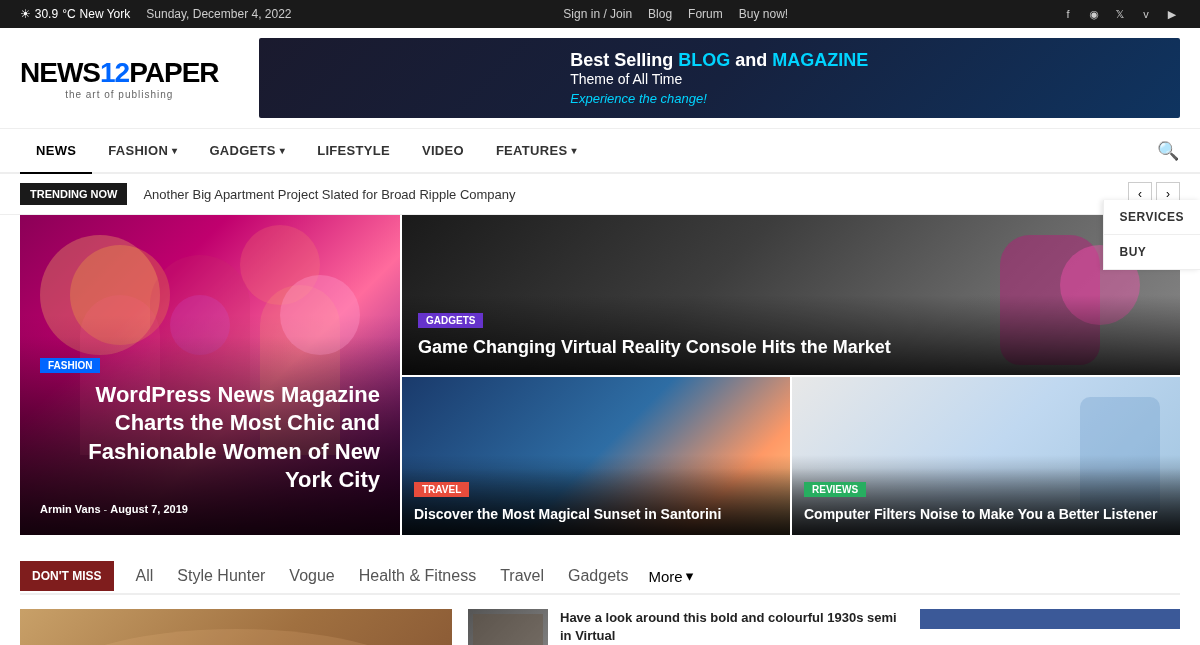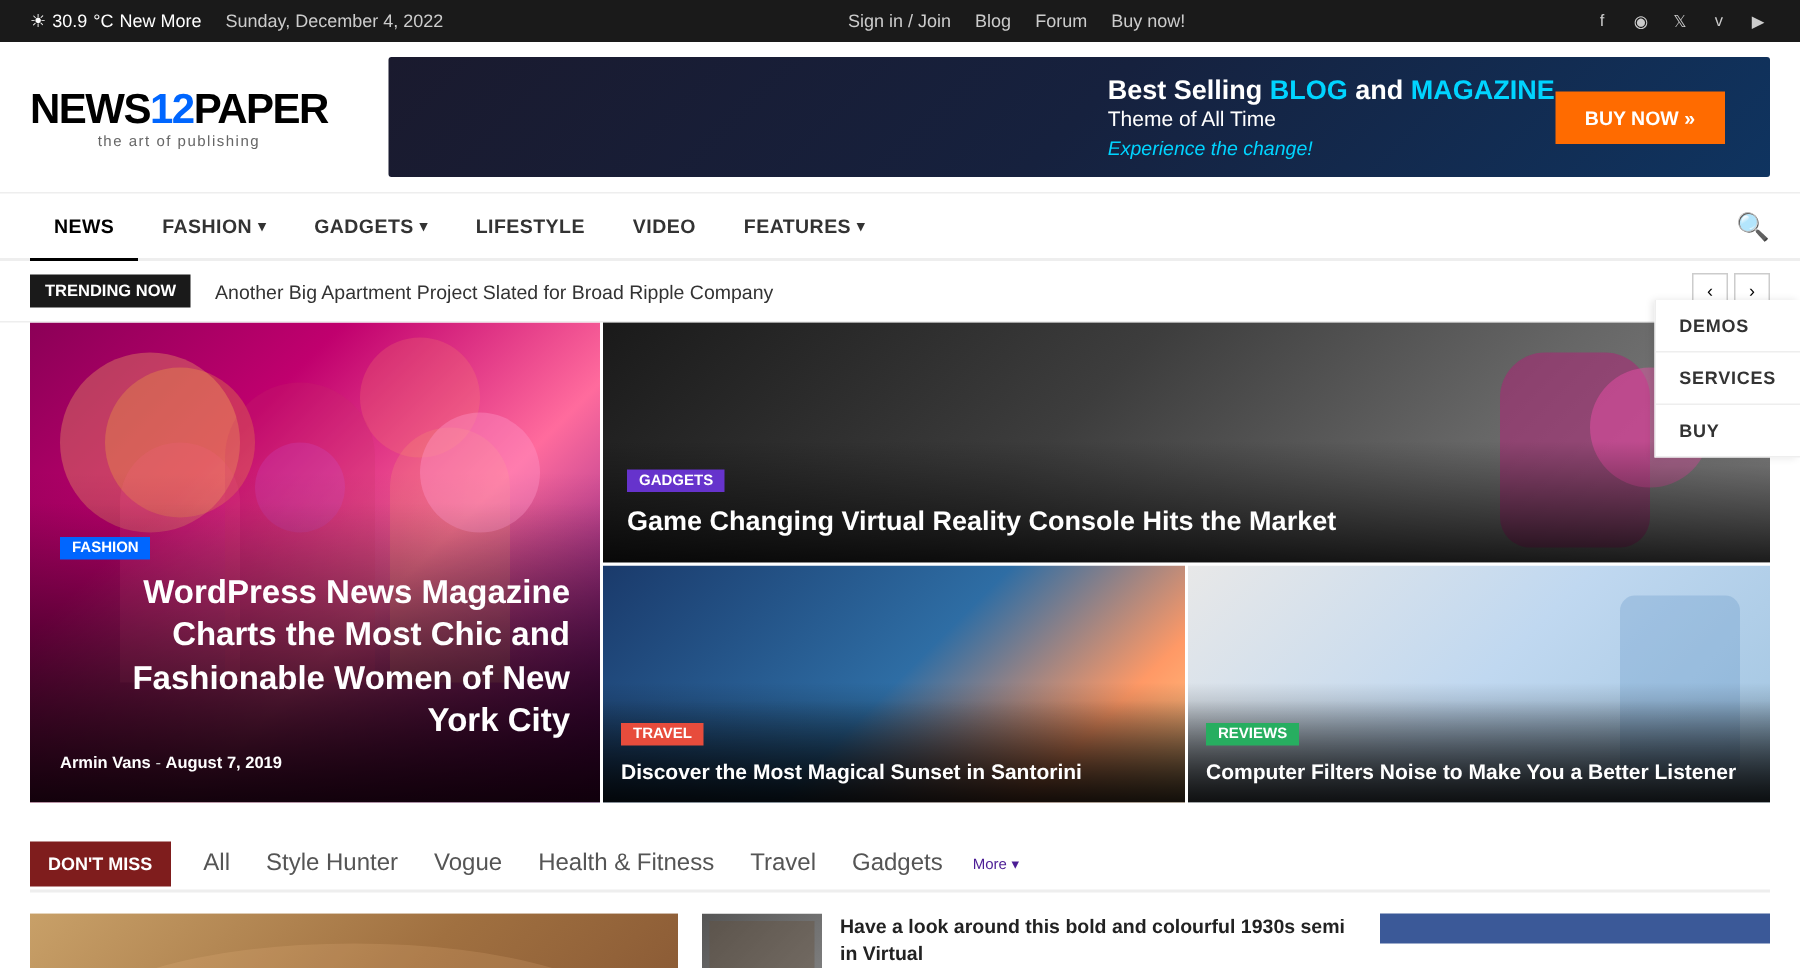--- a/index.html
+++ b/index.html
@@ -69,21 +69,21 @@
       color: #666;
       text-align: center;
       letter-spacing: 1px;
     }
     .ad-banner {
       flex: 1;
       background: linear-gradient(135deg, #1a1a2e 0%, #16213e 50%, #0f3460 100%);
       height: 80px;
       display: flex;
       align-items: center;
-      justify-content: flex-end;
+      justify-content: center;
       padding: 0 30px;
       border-radius: 2px;
       overflow: hidden;
     }
     .ad-text { color: #fff; }
     .ad-text .ad-main { font-size: 18px; font-weight: bold; }
     .ad-text .ad-main span { color: #00d4ff; }
     .ad-text .ad-sub { font-size: 13px; color: #00d4ff; font-style: italic; margin-top: 4px; }
     .ad-buy-btn {
       background: #ff6b00;
@@ -318,22 +318,22 @@
       padding: 8px 12px;
       font-size: 16px;
       color: #555;
       cursor: pointer;
     }
     .tab-more {
       display: flex;
       align-items: center;
       gap: 3px;
       padding: 8px 8px;
-      font-size: 10px;
-      color: #4c1d95;
+      font-size: 15px;
+      color: #000000;
       cursor: pointer;
     }
 
     .content-grid {
       display: grid;
       grid-template-columns: 1fr 260px;
       gap: 20px;
     }
     .articles-area {
       display: grid;
@@ -404,21 +404,21 @@
   </style>
 </head>
 <body>
 
 <div class="top-bar">
   <div class="top-bar-left">
     <div class="weather">
       <span>☀</span>
       <span>30.9</span>
       <span>°C</span>
-      <span>New More</span>
+      <span>New York</span>
     </div>
     <span>Sunday, December 4, 2022</span>
   </div>
   <div class="top-bar-left">
     <a href="#">Sign in / Join</a>
     <a href="#">Blog</a>
     <a href="#">Forum</a>
     <a href="#">Buy now!</a>
   </div>
   <div class="top-bar-right">
@@ -436,21 +436,20 @@
       <span>NEWS</span><span class="num">12</span><span>PAPER</span>
     </div>
     <div class="logo-tagline">the art of publishing</div>
   </div>
   <div class="ad-banner">
     <div class="ad-text">
       <div class="ad-main">Best Selling <span>BLOG</span> and <span>MAGAZINE</span></div>
       <div>Theme of All Time</div>
       <div class="ad-sub">Experience the change!</div>
     </div>
-    <button class="ad-buy-btn">BUY NOW »</button>
   </div>
 </div>
 
 <nav class="nav">
   <a class="nav-item active" href="#">NEWS</a>
   <a class="nav-item" href="#">FASHION <span class="caret">▾</span></a>
   <a class="nav-item" href="#">GADGETS <span class="caret">▾</span></a>
   <a class="nav-item" href="#">LIFESTYLE</a>
   <a class="nav-item" href="#">VIDEO</a>
   <a class="nav-item" href="#">FEATURES <span class="caret">▾</span></a>
@@ -577,16 +576,15 @@
           
           
         </div>
 
       </div>
     </div>
   </div>
 </div>
 
 <div class="right-panel">
-  <div class="right-panel-item">DEMOS</div>
   <div class="right-panel-item">SERVICES</div>
   <div class="right-panel-item">BUY</div>
 </div>
 
 </body></html>

